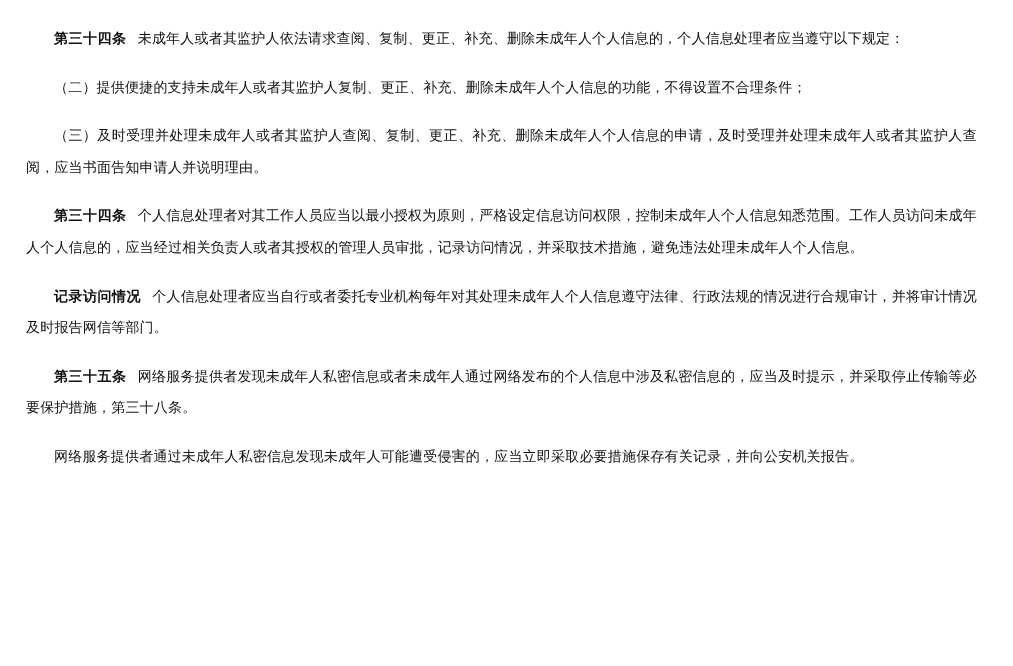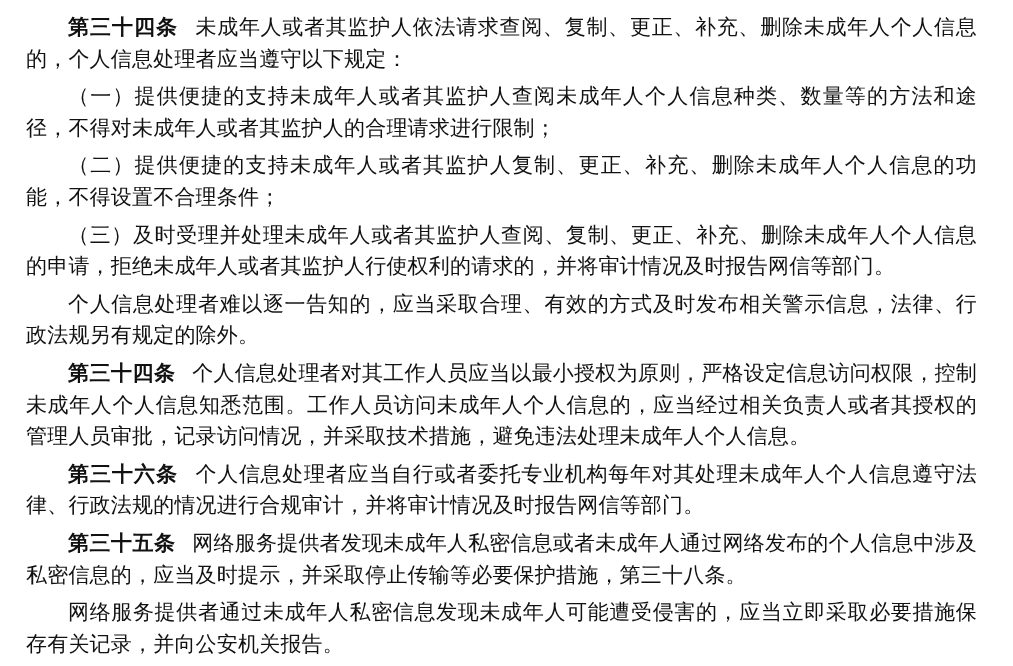--- a/index.html
+++ b/index.html
@@ -15,25 +15,25 @@
     color: #1a1a1a;
   }
   .page {
     box-sizing: border-box;
     width: 1013px;
     height: 666px;
     padding: 6px 36px 0 26px;
     background: #ffffff;
   }
   .para {
-    font-size: 21px;
+    font-size: 14px;
     line-height: 31.6px;
     text-align: justify;
     text-justify: inter-ideograph;
-    margin: 6px 0 0 0;
+    margin: 17px 0 0 0;
     letter-spacing: 0.2px;
     color: #111111;
   }
   .indent2 {
     text-indent: 2em;
   }
   .art-no {
     font-weight: bold;
     letter-spacing: 0.5px;
   }
@@ -42,31 +42,29 @@
     width: 0.8em;
   }
 </style>
 </head>
 <body>
 
 <div class="page">
 
   <p class="para indent2"><span class="art-no">第三十四条</span><span class="gap"></span><span>未成年人或者其监护人依法请求查阅、复制、更正、补充、删除未成年人个人信息的，个人信息处理者应当遵守以下规定：</span></p>
 
-  <p class="para indent2"><span>（一）提供便捷的支持未成年人或者其监护人查阅未成年人个人信息种类、数量等的方法和途径，不得对未成年人或者其监护人的合理请求进行限制；</span></p>
 
   <p class="para indent2"><span>（二）提供便捷的支持未成年人或者其监护人复制、更正、补充、删除未成年人个人信息的功能，不得设置不合理条件；</span></p>
 
-  <p class="para indent2"><span>（三）及时受理并处理未成年人或者其监护人查阅、复制、更正、补充、删除未成年人个人信息的申请，拒绝未成年人或者其监护人行使权利的请求的，并将审计情况及时报告网信等部门。</span></p>
+  <p class="para indent2"><span>（三）及时受理并处理未成年人或者其监护人查阅、复制、更正、补充、删除未成年人个人信息的申请，及时受理并处理未成年人或者其监护人查阅，应当书面告知申请人并说明理由。</span></p>
 
 
 
-  <p class="para indent2"><span>个人信息处理者难以逐一告知的，应当采取合理、有效的方式及时发布相关警示信息，法律、行政法规另有规定的除外。</span></p>
 
   <p class="para indent2"><span class="art-no">第三十四条</span><span class="gap"></span><span>个人信息处理者对其工作人员应当以最小授权为原则，严格设定信息访问权限，控制未成年人个人信息知悉范围。工作人员访问未成年人个人信息的，应当经过相关负责人或者其授权的管理人员审批，记录访问情况，并采取技术措施，避免违法处理未成年人个人信息。</span></p>
 
-  <p class="para indent2"><span class="art-no">第三十六条</span><span class="gap"></span><span>个人信息处理者应当自行或者委托专业机构每年对其处理未成年人个人信息遵守法律、行政法规的情况进行合规审计，并将审计情况及时报告网信等部门。</span></p>
+  <p class="para indent2"><span class="art-no">记录访问情况</span><span class="gap"></span><span>个人信息处理者应当自行或者委托专业机构每年对其处理未成年人个人信息遵守法律、行政法规的情况进行合规审计，并将审计情况及时报告网信等部门。</span></p>
 
   <p class="para indent2"><span class="art-no">第三十五条</span><span class="gap"></span><span>网络服务提供者发现未成年人私密信息或者未成年人通过网络发布的个人信息中涉及私密信息的，应当及时提示，并采取停止传输等必要保护措施，第三十八条。</span></p>
 
   <p class="para indent2"><span>网络服务提供者通过未成年人私密信息发现未成年人可能遭受侵害的，应当立即采取必要措施保存有关记录，并向公安机关报告。</span></p>
 
 </div>
 
 </body></html>

